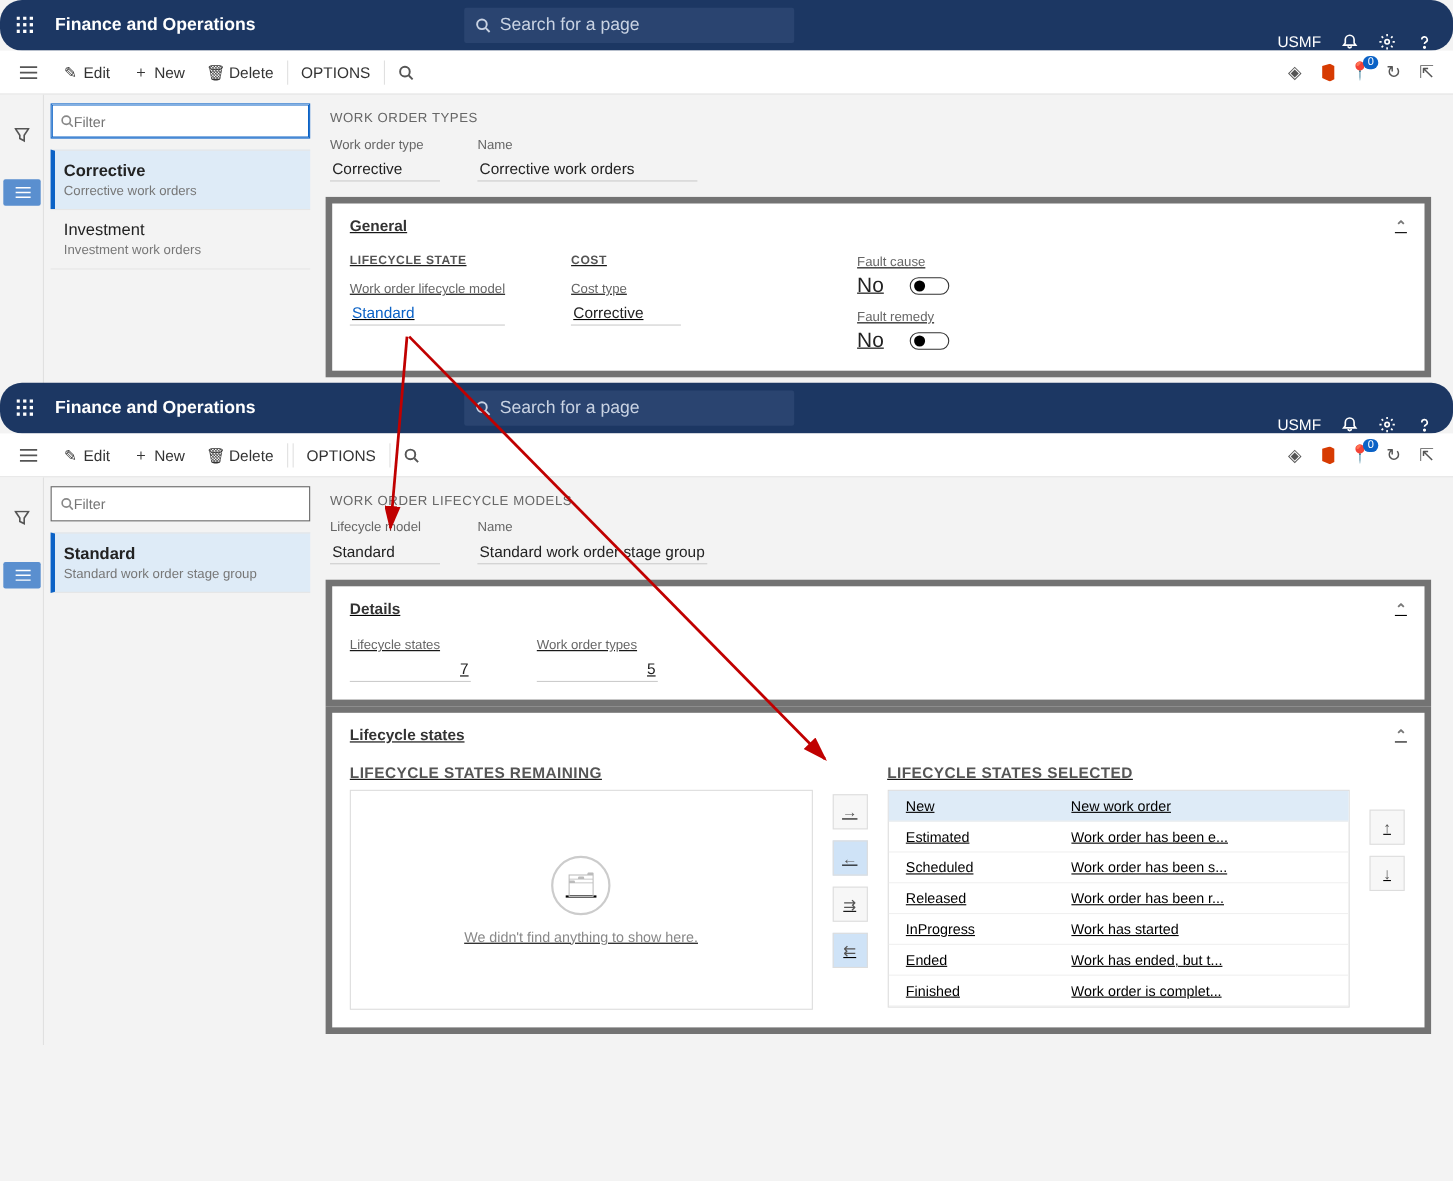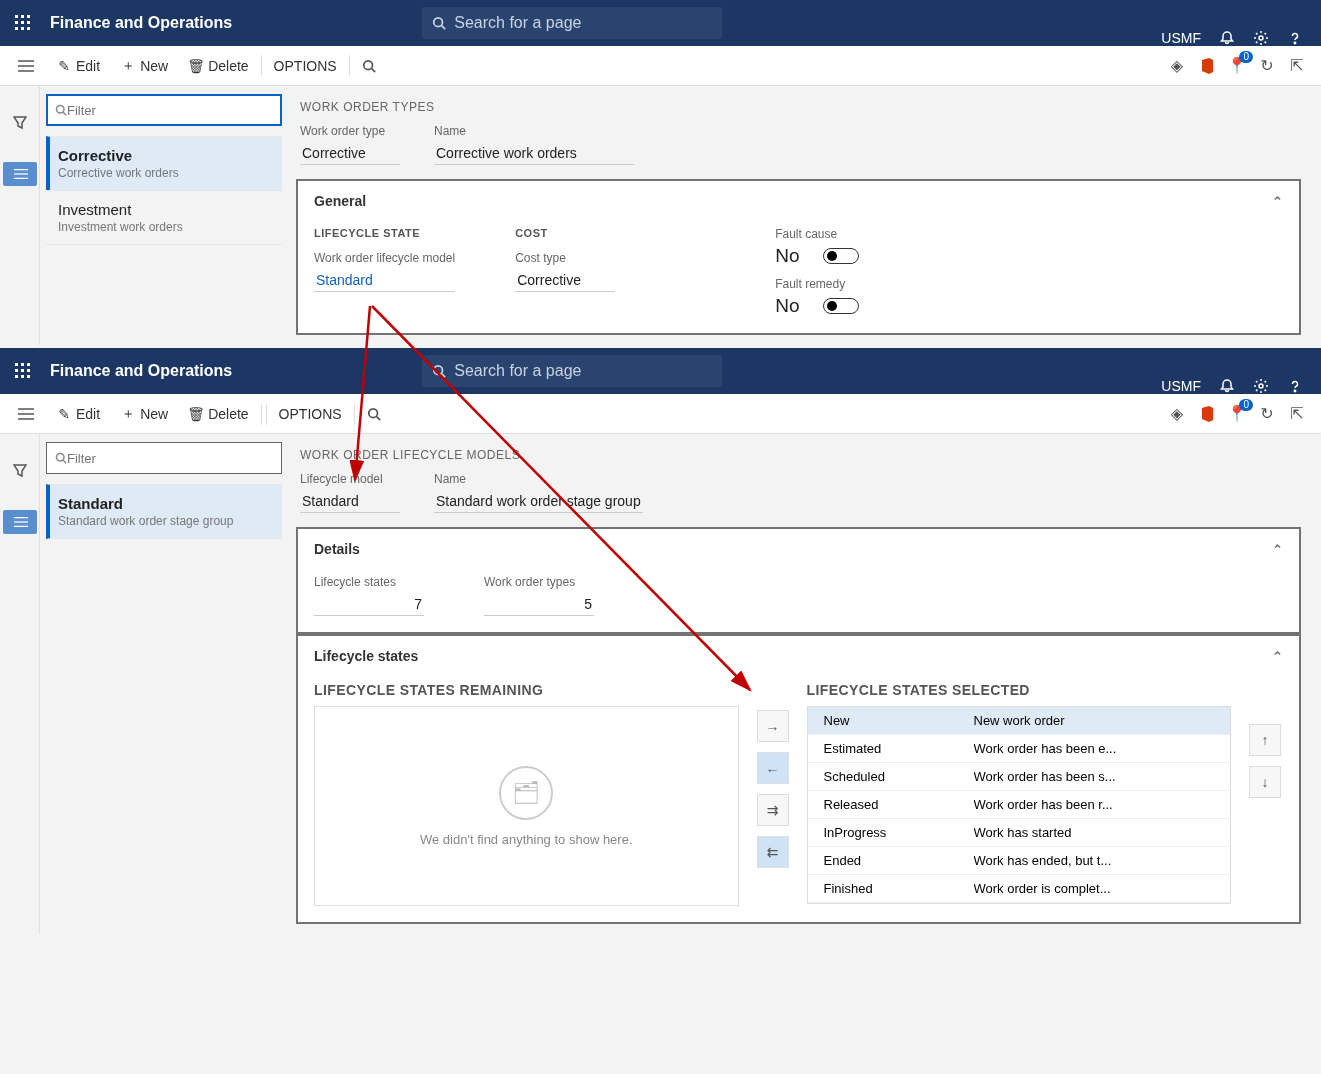--- a/index.html
+++ b/index.html
@@ -1,18 +1,18 @@
 <!DOCTYPE html>
 <html><head>
 <meta charset="utf-8">
 <style>
 * { box-sizing: border-box; margin: 0; padding: 0; font-family: "Segoe UI", Arial, sans-serif; }
 body { background: #f3f3f3; width: 1321px; height: 1074px; overflow: hidden; position: relative; }
 
-.topbar { background: #1c3763; color: #fff; height: 46px; display: flex; align-items: center; }
+.topbar { background: #1c3763; color: #fff; height: 46px; display: flex; align-items: center; border-radius: 20px; }
 .waffle { width: 46px; display:flex; align-items:center; justify-content:center; font-size:18px; cursor:pointer; }
 .app-title { font-weight:600; font-size:16px; padding-left:4px; }
 .search-box { margin-left: 190px; background:#2a4470; height:32px; width:300px; border-radius:2px; display:flex; align-items:center; padding:0 10px; color:#c9d3e3; }
 .search-box svg { margin-right:8px; flex-shrink:0; }
 .top-right { margin-left:auto; display:flex; align-items:flex-end; gap:18px; padding-right:18px; height:100%; }
 .top-right .txt { font-size:14px; }
 
 .actionbar { background:#fff; height:40px; border-bottom:1px solid #e0e0e0; display:flex; align-items:center; padding:0 6px; }
 .ab-left { width:40px; display:flex; align-items:center; justify-content:center; }
 .ab-btn { display:flex; align-items:center; gap:4px; padding:0 10px; height:100%; font-size:14px; color:#333; cursor:pointer; }
@@ -39,21 +39,21 @@
 .main { flex:1; padding:10px 20px 10px 8px; }
 .page-h { font-size:12px; color:#666; letter-spacing:.5px; padding:4px 0 10px 4px; }
 .hdr-fields { display:flex; gap:34px; padding-left:4px; margin-bottom:14px; }
 .fld { display:flex; flex-direction:column; }
 .fld label { font-size:12px; color:#666; margin-bottom:4px; }
 .fld .val { font-size:14px; color:#222; border-bottom:1px solid #ccc; padding:3px 2px; min-width:100px; }
 .fld .val.link { color:#0b62c6; }
 .fld .val.w200 { min-width:200px; }
 .fld .val.num { text-align:right; min-width:110px; }
 
-.card { background:#fff; border:2px solid #737373; margin-top:0; }
+.card { background:#fff; border:6px solid #737373; margin-top:0;text-decoration:underline; }
 .card-h { display:flex; align-items:center; justify-content:space-between; padding:12px 16px; font-size:14px; font-weight:600; color:#333; cursor:pointer; }
 .chev { color:#777; font-size:13px; }
 .card-b { padding:6px 16px 16px 16px; display:flex; gap:60px; }
 .sect { display:flex; flex-direction:column; gap:10px; }
 .sect-h { font-size:11px; font-weight:600; color:#555; letter-spacing:.5px; margin-bottom:2px; }
 .toggle-row { display:flex; align-items:center; gap:24px; }
 .toggle-lbl { font-size:19px; color:#222; min-width:24px; }
 .toggle { width:36px; height:16px; border:1px solid #333; border-radius:10px; position:relative; background:#fff; }
 .toggle::after { content:""; position:absolute; width:10px; height:10px; background:#000; border-radius:50%; top:2px; left:3px; }
 

